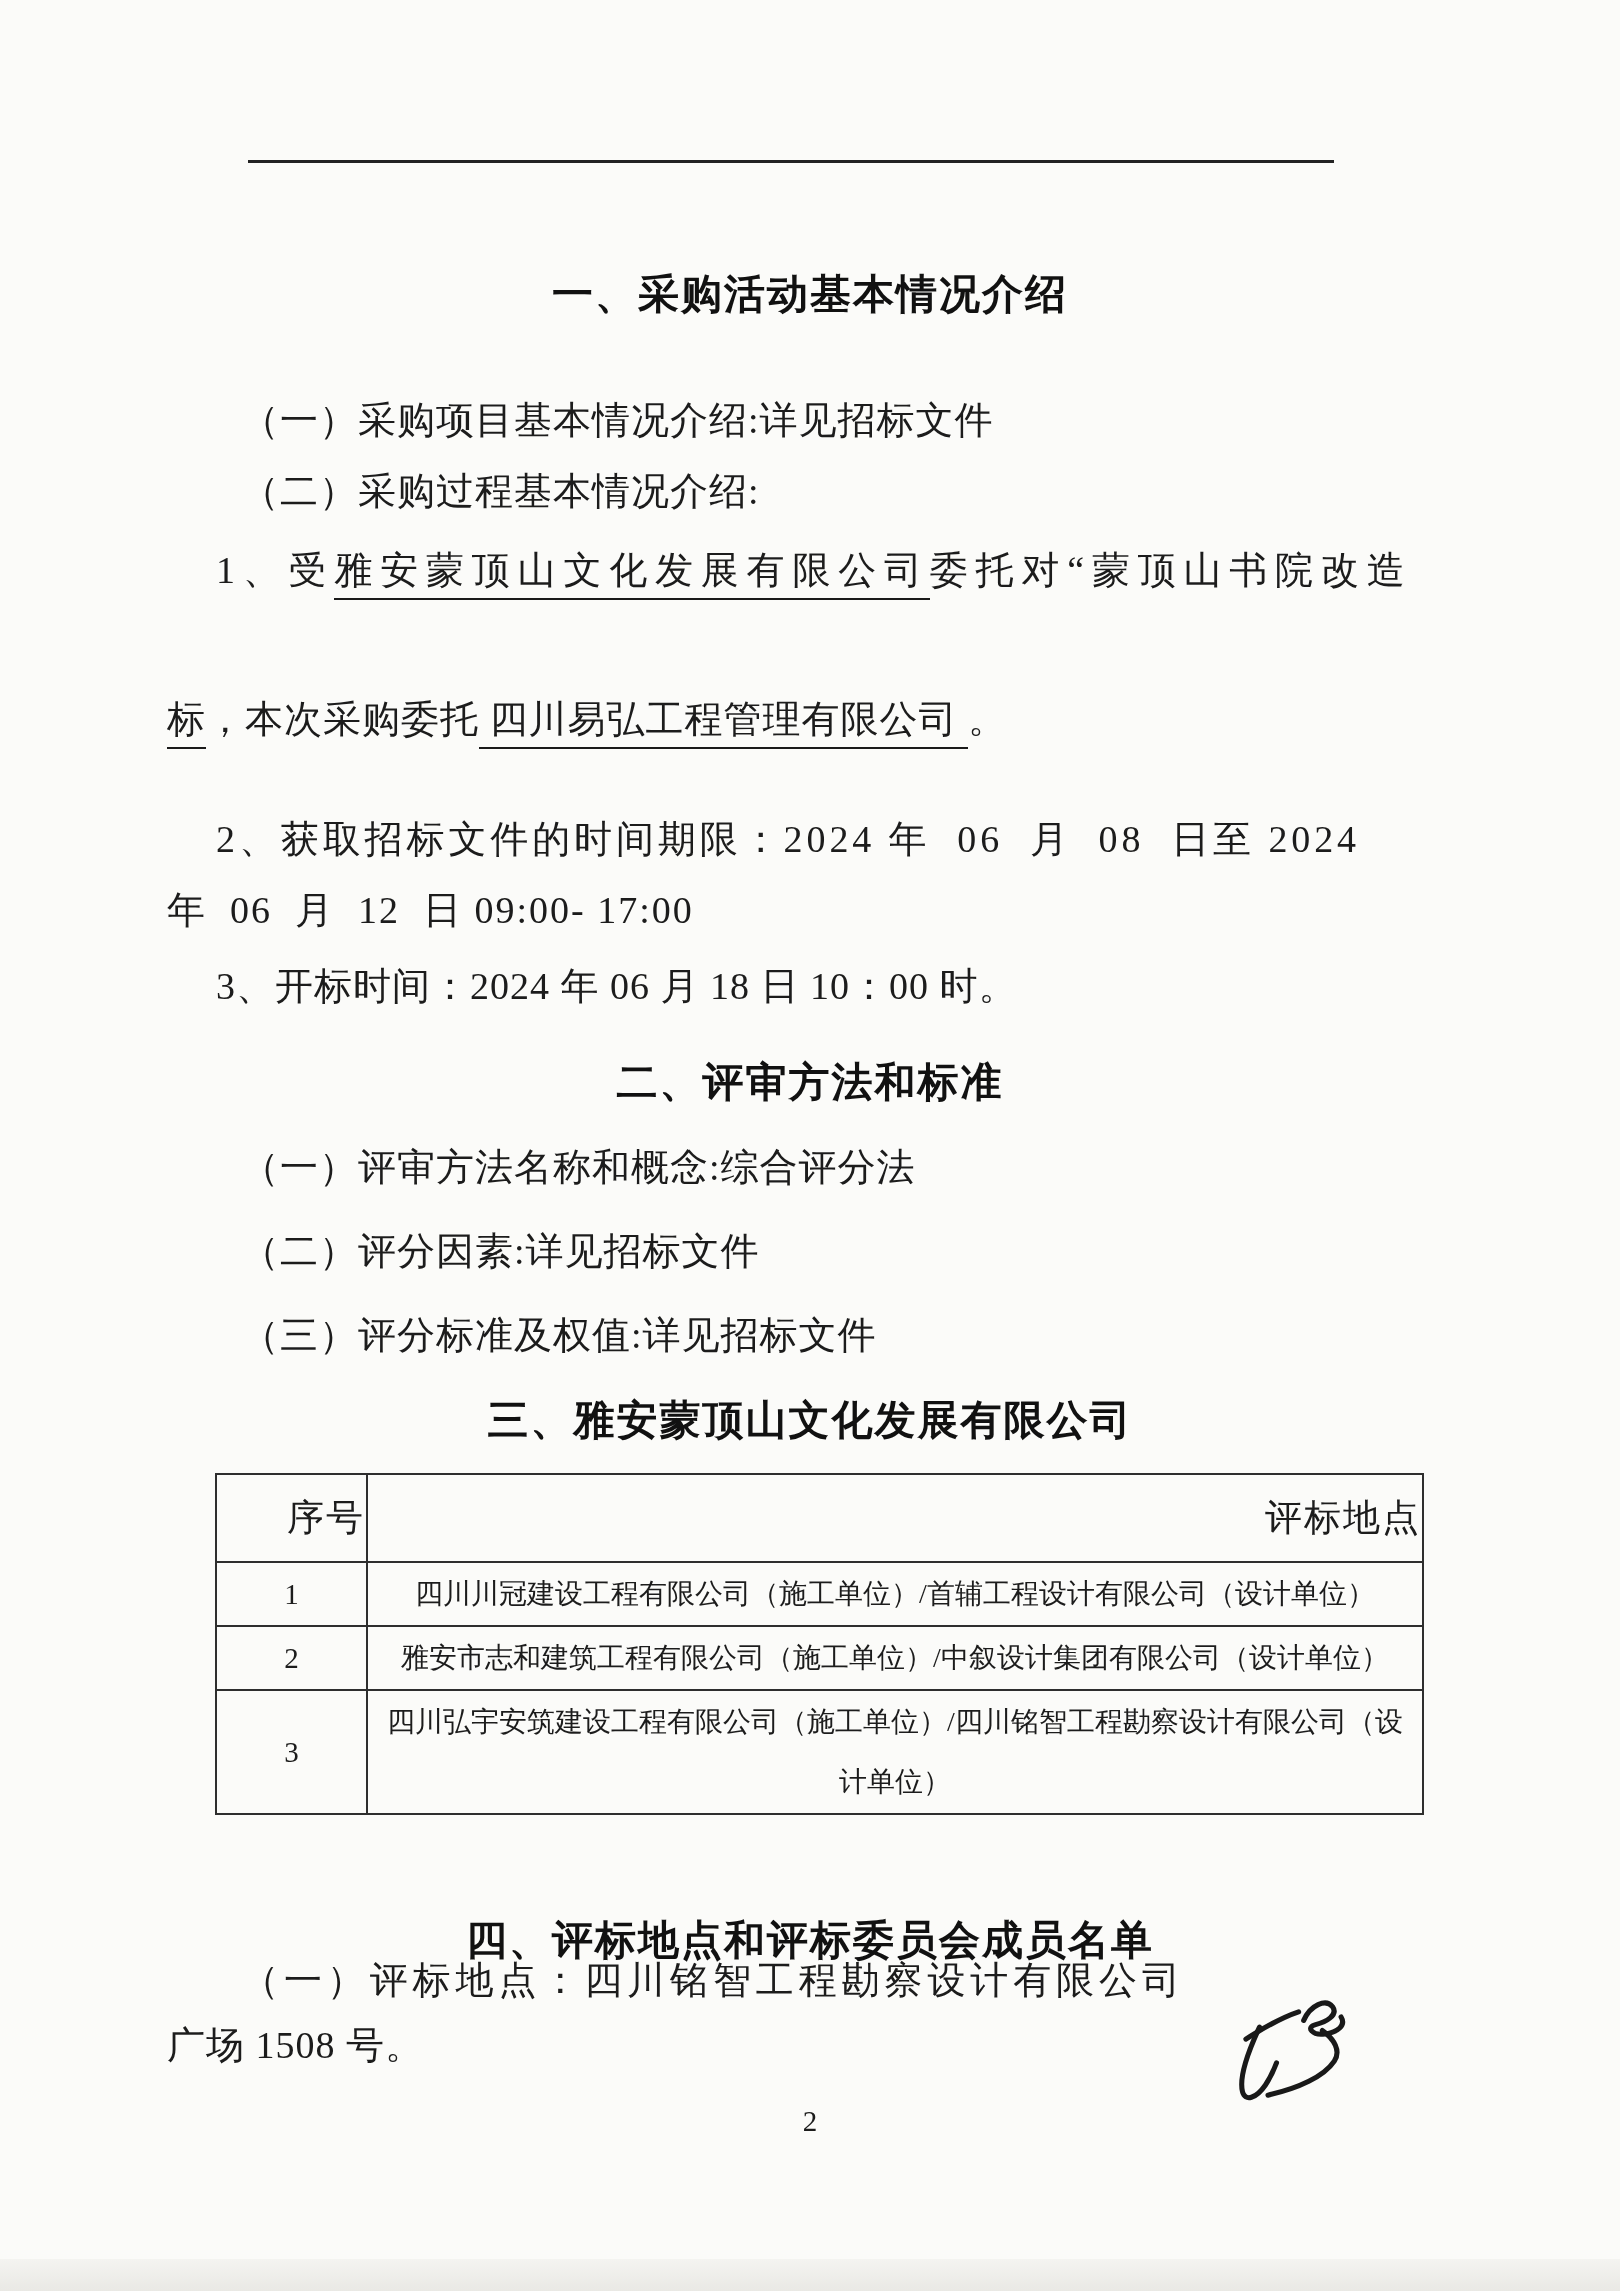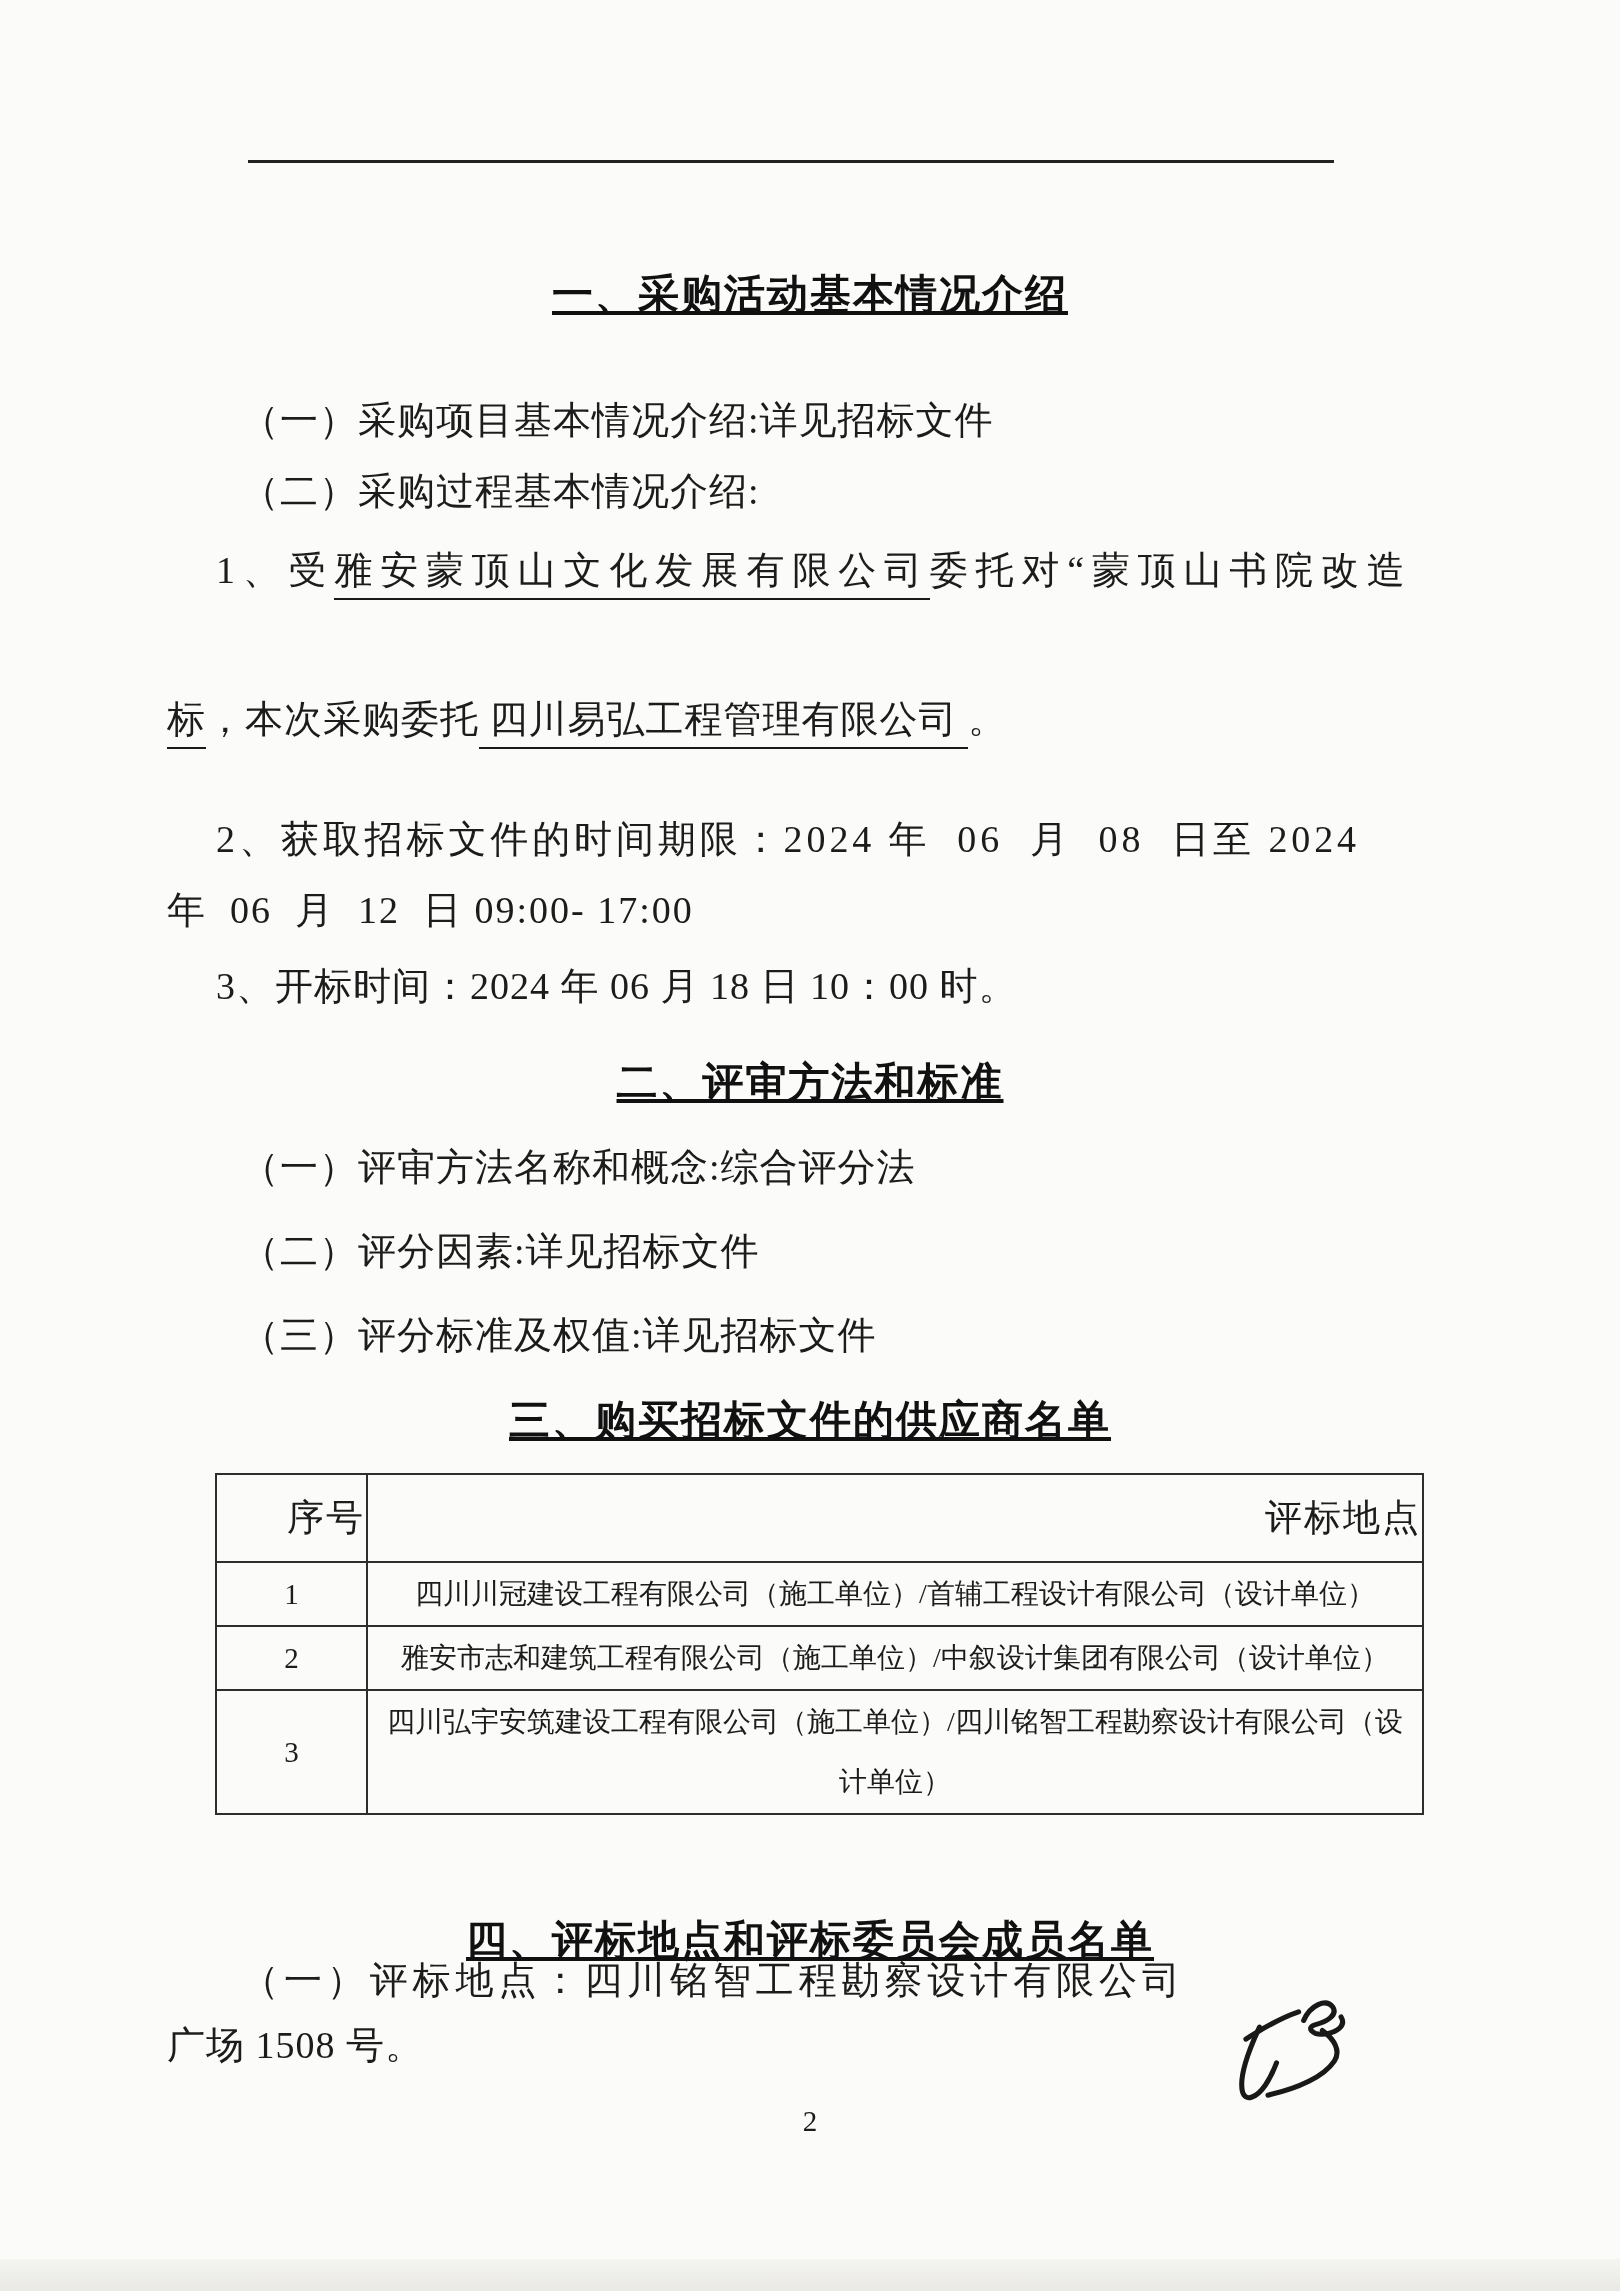--- a/index.html
+++ b/index.html
@@ -23,21 +23,20 @@
   .indent1{padding-left:49px;}
   .heading{
     position:absolute;left:118px;right:118px;
     text-align:center;
     font-family:"Liberation Sans","DejaVu Sans",sans-serif;
     font-weight:700;
     font-size:41px;line-height:51px;
     letter-spacing:2px;
     white-space:pre;
     color:#111;
-    text-decoration:underline;
   }
   .u{border-bottom:2.9px solid #1a1a1a;padding-bottom:6.9px;}
   .rule{
     position:absolute;top:160px;left:248px;width:1086px;height:2.9px;
     background:#232323;
   }
   .ls8{letter-spacing:7.8px;}
   .ls5{letter-spacing:4.9px;}
   .ls4{letter-spacing:3.9px;}
   .ls2{letter-spacing:2px;}
@@ -100,21 +99,21 @@
 
   <div class="line indent1 ls4" style="top:815px;">2、获取招标文件的时间期限：2024 年  06  月  08  日至 2024</div>
   <div class="line ls2" style="top:886px;">年  06  月  12  日 09:00- 17:00</div>
   <div class="line indent1 ls1" style="top:962px;">3、开标时间：2024 年 06 月 18 日 10：00 时。</div>
 
   <div class="heading" style="top:1057px;">二、评审方法和标准</div>
   <div class="line indent2" style="top:1143px;">（一）评审方法名称和概念:综合评分法</div>
   <div class="line indent2" style="top:1311px;">（三）评分标准及权值:详见招标文件</div>
   <div class="line indent2" style="top:1227px;">（二）评分因素:详见招标文件</div>
 
-  <div class="heading" style="top:1395px;">三、购买招标文件的供应商名单</div>
+  <div class="heading" style="top:1395px;">三、雅安蒙顶山文化发展有限公司</div>
 
   <table class="suppliers">
     <colgroup>
         <col style="width:151px;">
         <col>
       </colgroup>
     <tbody>
         <tr>
       <th>序号</th>
       <th>评标地点</th>

